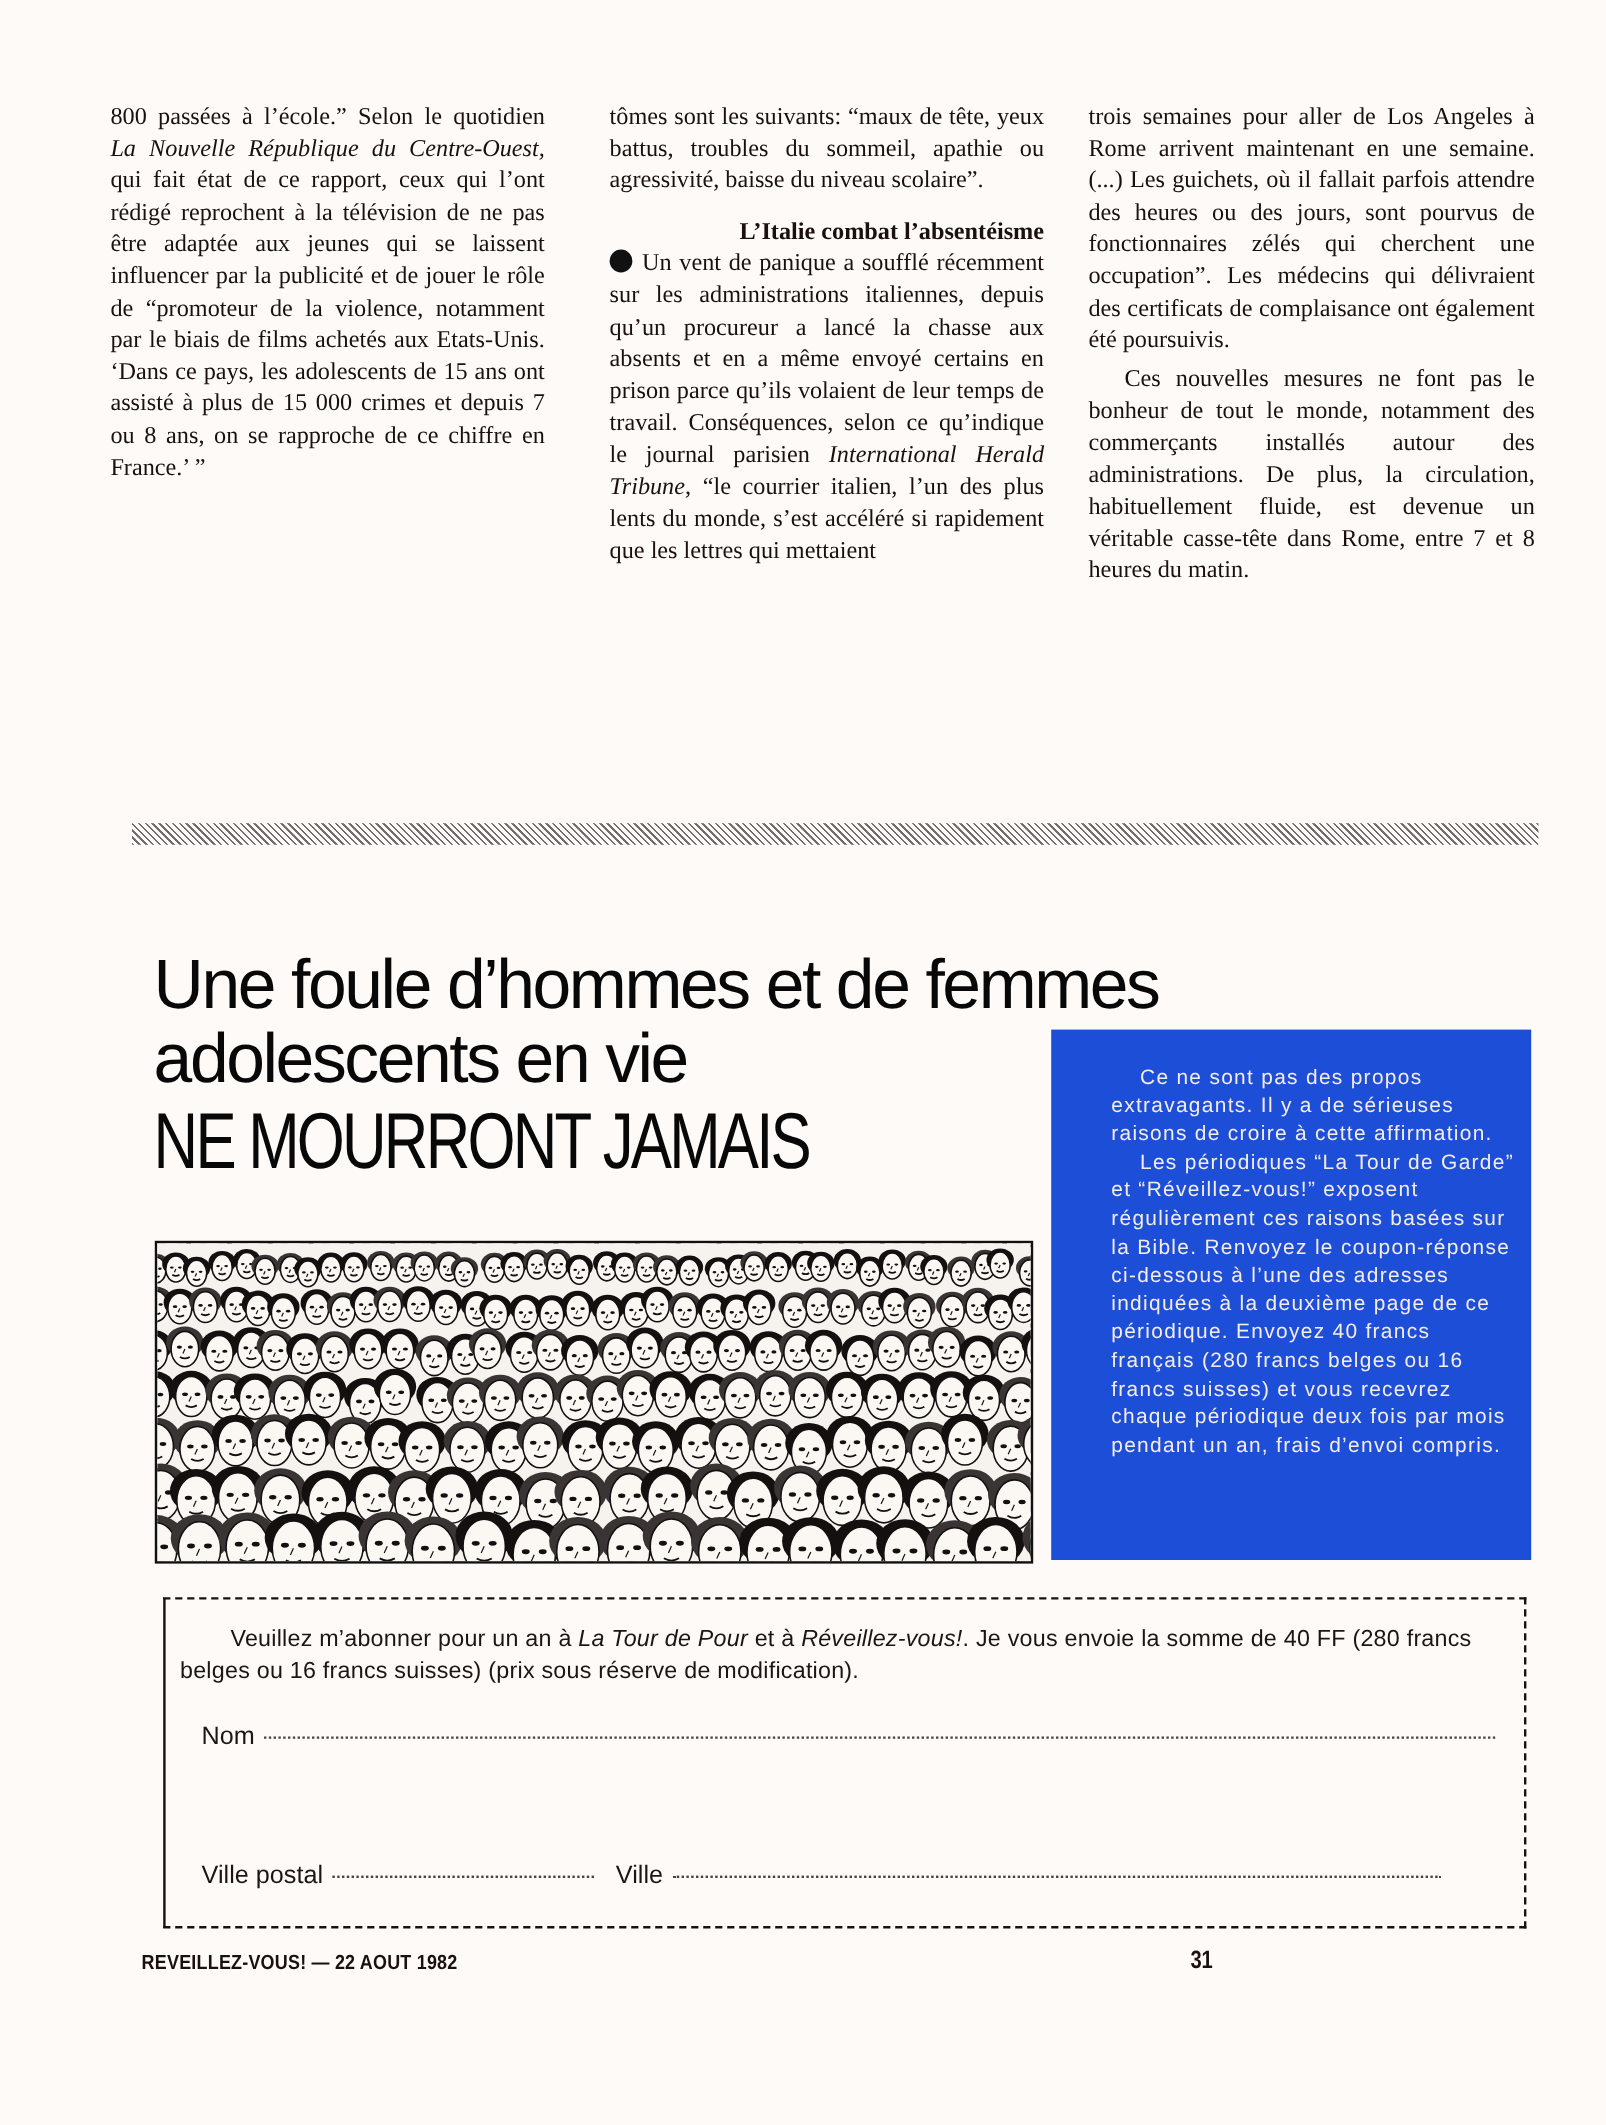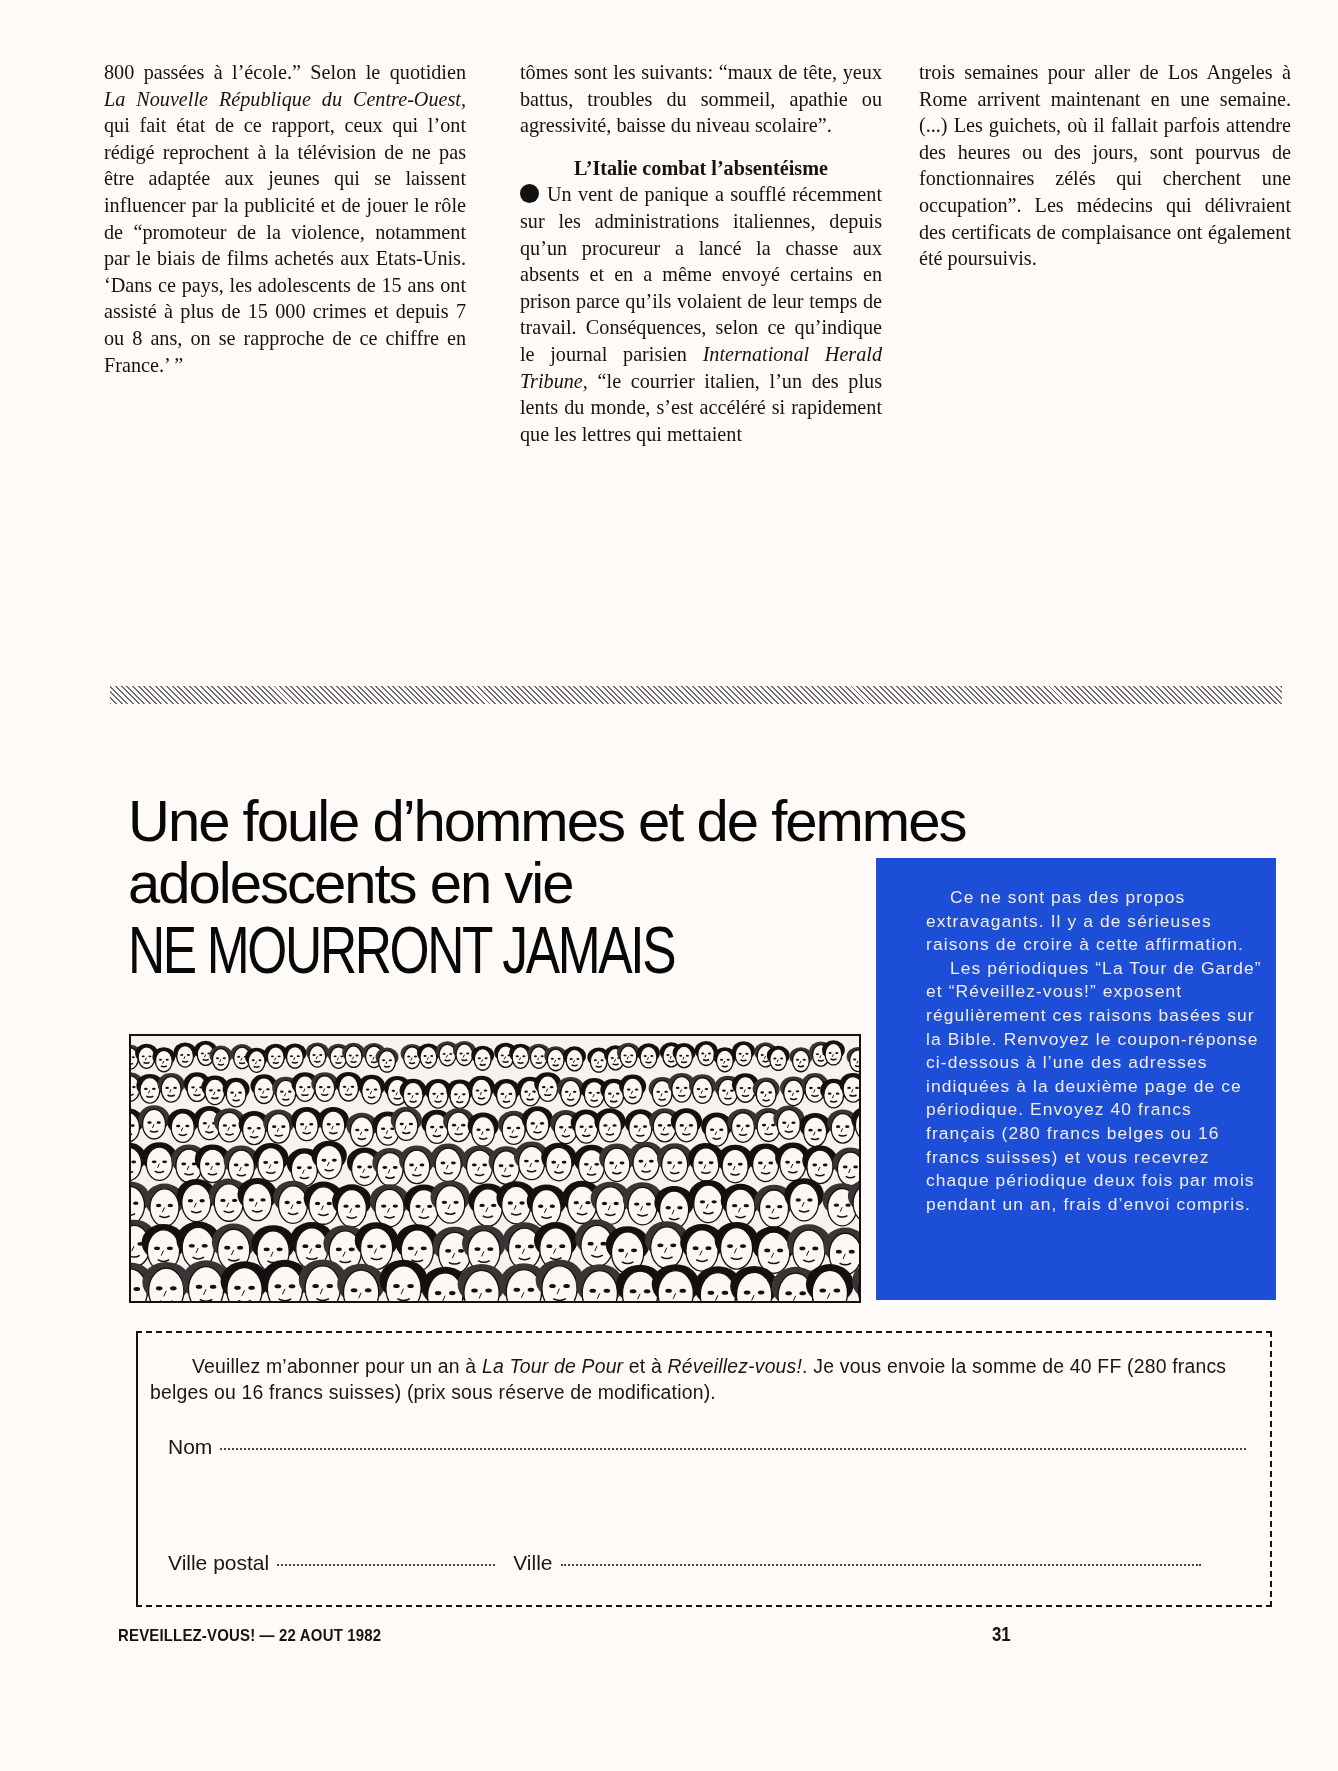--- a/index.html
+++ b/index.html
@@ -5,41 +5,40 @@
     html, body { margin: 0; padding: 0; }
     body {
       width: 1338px; height: 1771px;
       background: #fdfaf7;
       position: relative;
       overflow: hidden;
       color: #1a1010;
     }
     .col {
       position: absolute;
-      top: 59px;
+      top: 84px;
       width: 362px;
       font-family: "Liberation Serif", "DejaVu Serif", serif;
       font-size: 20.2px;
       line-height: 26.6px;
       text-align: justify;
       hyphens: manual;
-      margin-left: 12px;
     }
     .col p { margin: 0; }
     .col p.indent { text-indent: 30px; margin-top: 6px; }
     #col1 { left: 92px; }
     #col2 { left: 508px; }
     #col3 { left: 907px; width: 372px; }
     .col h3 {
       font-family: "Liberation Serif", "DejaVu Serif", serif;
       font-weight: bold;
       font-size: 20.2px;
       margin: 16px 0 0 0;
       line-height: 26.6px;
-      text-align: center;
+      text-align: right;
     }
     .bullet {
       display: inline-block;
       width: 19px; height: 19px;
       border-radius: 50%;
       background: #111;
       vertical-align: -2px;
       margin-right: 8px;
     }
     i { font-style: italic; }
@@ -165,20 +164,21 @@
 </div>
 
 <div class="col" id="col2">
   <p>tômes sont les suivants: “maux de tête, yeux battus, troubles du som­meil, apathie ou agressivité, baisse du niveau scolaire”.</p>
   <h3>L’Italie combat l’absentéisme</h3>
   <p><span class="bullet"></span><span>Un vent de panique a soufflé récemment sur les administrations italiennes, depuis qu’un procureur a lancé la chasse aux absents et en a même envoyé certains en prison parce qu’ils volaient de leur temps de travail. Conséquences, selon ce qu’indique le journal parisien </span><i>In­ternational Herald Tribune,</i><span> “le courrier italien, l’un des plus lents du monde, s’est accéléré si rapi­dement que les lettres qui mettaient</span></p>
 </div>
 
 <div class="col" id="col3">
   <p>trois semaines pour aller de Los Angeles à Rome arrivent mainte­nant en une semaine. (...) Les gui­chets, où il fallait parfois attendre des heures ou des jours, sont pour­vus de fonctionnaires zélés qui cherchent une occupation”. Les médecins qui délivraient des certi­ficats de complaisance ont égale­ment été poursuivis.</p>
+  <p class="indent">Ces nouvelles mesures ne font pas le bonheur de tout le monde, notamment des commerçants instal­lés autour des administrations. De plus, la circulation, habituellement fluide, est devenue un véritable casse-tête dans Rome, entre 7 et 8 heures du matin.</p>
 </div>
 
 <div class="hatch"></div>
 
 <div class="headline">
   <div class="hl1">Une foule d’hommes et de femmes</div>
   <div class="hl2">adolescents en vie</div>
   <div><span class="hl3">NE MOURRONT JAMAIS</span></div>
 </div>
 

